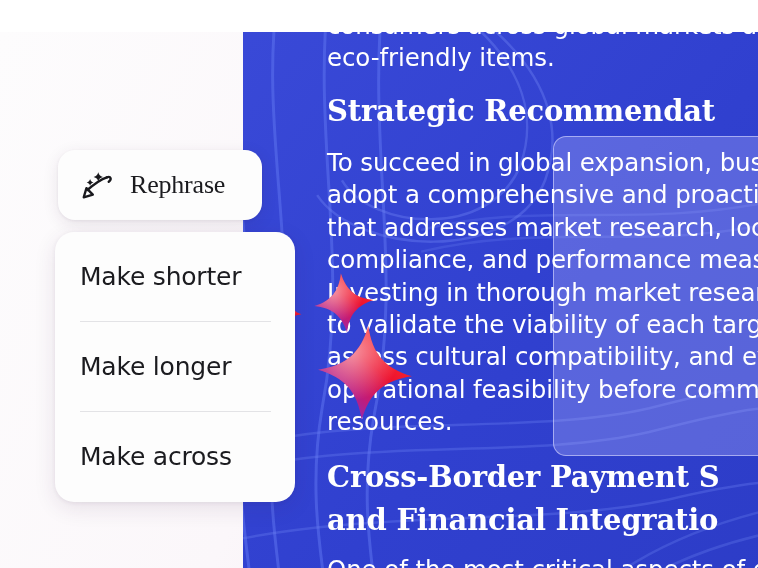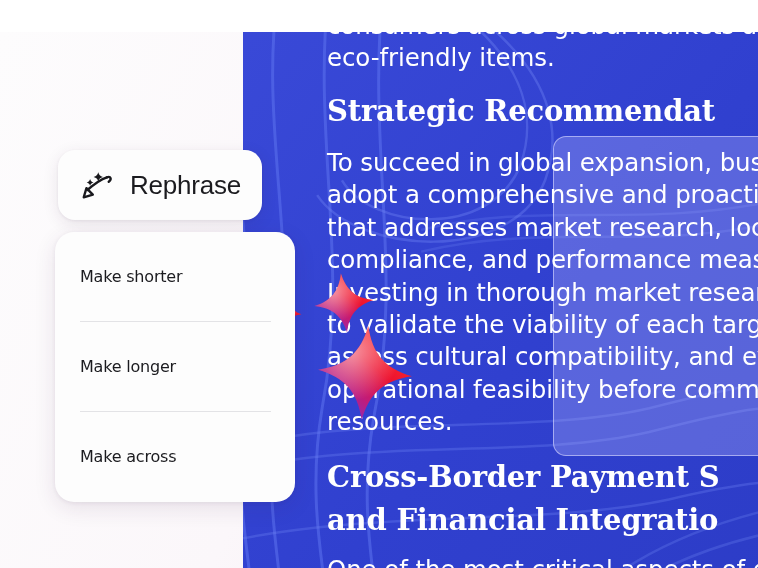--- a/index.html
+++ b/index.html
@@ -92,21 +92,21 @@
     border-radius: 17px;
     box-shadow: 0 4px 16px rgba(60,30,70,0.10), 0 1px 3px rgba(60,30,70,0.07);
     display: flex;
     align-items: center;
     box-sizing: border-box;
     padding-left: 18px;
     gap: 14px;
     cursor: pointer;
   }
   .rephrase-label {
-    font-family: Liberation Sans, sans-serif;
+    font-family: Liberation Serif, serif;
     font-size: 26px;
     color: #1b1b1f;
     letter-spacing: -0.2px;
   }
   .wand-icon { width: 40px; height: 40px; flex: none; display:block; }
 
   
   .menu {
     position: absolute;
     left: 55px; top: 200px;
@@ -118,21 +118,21 @@
     overflow: hidden;
   }
   .menu-item {
     height: 89px;
     display: flex;
     align-items: center;
     padding-left: 25px;
     box-sizing: border-box;
     cursor: pointer;
     font-family: "DejaVu Sans", sans-serif;
-    font-size: 16px;
+    font-size: 25px;
     color: #1b1b1f;
     letter-spacing: -0.2px;
   }
   .menu-divider {
     height: 1px;
     background: #e3e3e6;
     margin: 0 24px 0 25px;
   }
 </style>
 </head>

